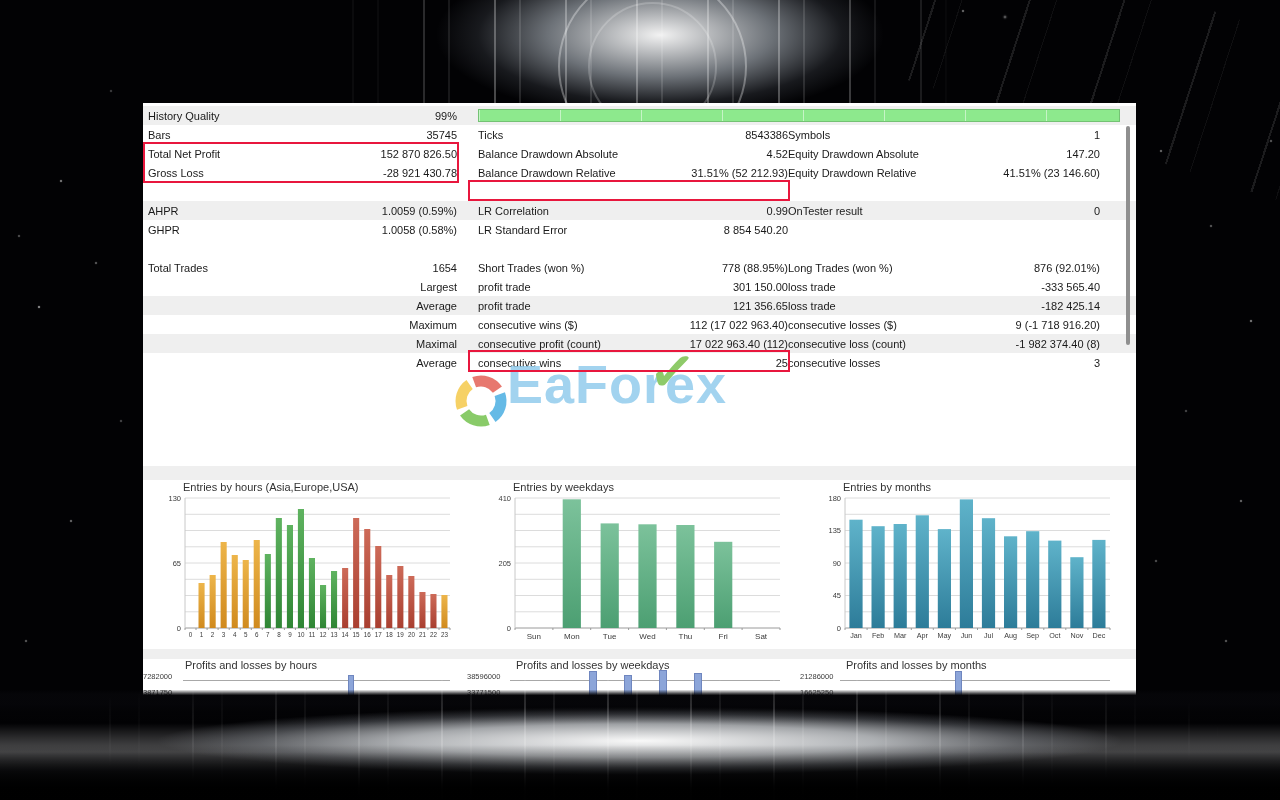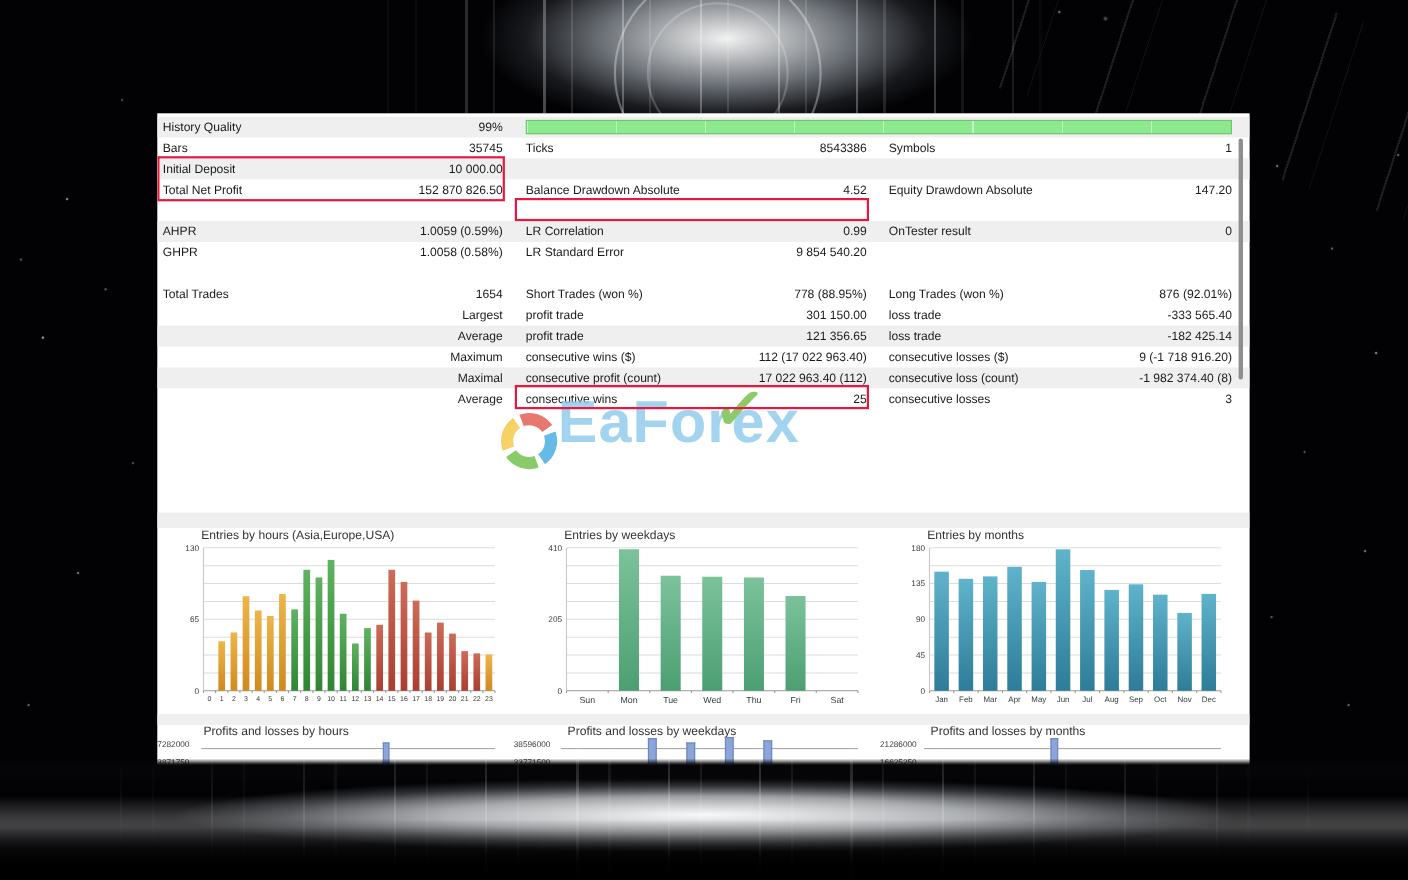--- a/index.html
+++ b/index.html
@@ -31,21 +31,21 @@
       1004px 16px 2px rgba(255,255,255,.9),962px 10px 1px rgba(255,255,255,.6);}
 
   
   .panel{position:absolute;left:143px;top:103px;width:993px;height:592px;background:#fff;
     z-index:1;overflow:hidden;font-size:11px;color:#1a1a1a;}
   .stats{position:absolute;left:0;top:3px;right:0;}
   .trow{display:flex;height:19px;align-items:center;padding-left:5px;white-space:nowrap;}
   .trow.shaded{background:#efefef;}
   .tgroup{display:flex;justify-content:space-between;align-items:center;}
   .g0{width:309px;margin-right:21px;}
-  .g1{width:310px;margin-right:20px;}
+  .g1{width:310px;}
   .g2{width:312px;}
   .tgroup.span2{width:642px;margin-right:0;}
   .tl{overflow:hidden;}
   .tv{margin-left:8px;}
   .progress{height:13px;width:100%;border:1px solid;box-sizing:border-box;
     background-image:repeating-linear-gradient(90deg,rgba(255,255,255,.5) 0 1px,transparent 1px 81px);}
 
   .divider{position:absolute;left:0;right:0;background:#efefef;}
   .d1{top:363px;height:14px;}
   .d2{top:546px;height:10px;}
@@ -120,42 +120,48 @@
         </div>
         <div class="tgroup g1">
           <span class="tl">Ticks</span>
           <span class="tv">8543386</span>
         </div>
         <div class="tgroup g2">
           <span class="tl">Symbols</span>
           <span class="tv">1</span>
         </div>
       </div>
-      <div class="trow shaded">
-        <div class="tgroup g0">
-          <span class="tl">Initial Deposit</span>
-          <span class="tv">10 000.00</span>
-        </div>
-        <div class="tgroup g1"></div>
-        <div class="tgroup g2"></div>
-      </div>
       <div class="trow">
         <div class="tgroup g0">
           <span class="tl">Total Net Profit</span>
           <span class="tv">152 870 826.50</span>
         </div>
         <div class="tgroup g1">
           <span class="tl">Balance Drawdown Absolute</span>
           <span class="tv">4.52</span>
         </div>
         <div class="tgroup g2">
           <span class="tl">Equity Drawdown Absolute</span>
           <span class="tv">147.20</span>
         </div>
       </div>
+      <div class="trow">
+        <div class="tgroup g0">
+          <span class="tl">Gross Loss</span>
+          <span class="tv">-28 921 430.78</span>
+        </div>
+        <div class="tgroup g1">
+          <span class="tl">Balance Drawdown Relative</span>
+          <span class="tv">31.51% (52 212.93)</span>
+        </div>
+        <div class="tgroup g2">
+          <span class="tl">Equity Drawdown Relative</span>
+          <span class="tv">41.51% (23 146.60)</span>
+        </div>
+      </div>
       <div class="trow"></div>
       <div class="trow shaded">
         <div class="tgroup g0">
           <span class="tl">AHPR</span>
           <span class="tv">1.0059 (0.59%)</span>
         </div>
         <div class="tgroup g1">
           <span class="tl">LR Correlation</span>
           <span class="tv">0.99</span>
         </div>
@@ -164,21 +170,21 @@
           <span class="tv">0</span>
         </div>
       </div>
       <div class="trow">
         <div class="tgroup g0">
           <span class="tl">GHPR</span>
           <span class="tv">1.0058 (0.58%)</span>
         </div>
         <div class="tgroup g1">
           <span class="tl">LR Standard Error</span>
-          <span class="tv">9 854 540.20</span>
+          <span class="tv">8 854 540.20</span>
         </div>
         <div class="tgroup g2"></div>
       </div>
       <div class="trow"></div>
       <div class="trow">
         <div class="tgroup g0">
           <span class="tl">Total Trades</span>
           <span class="tv">1654</span>
         </div>
         <div class="tgroup g1">

